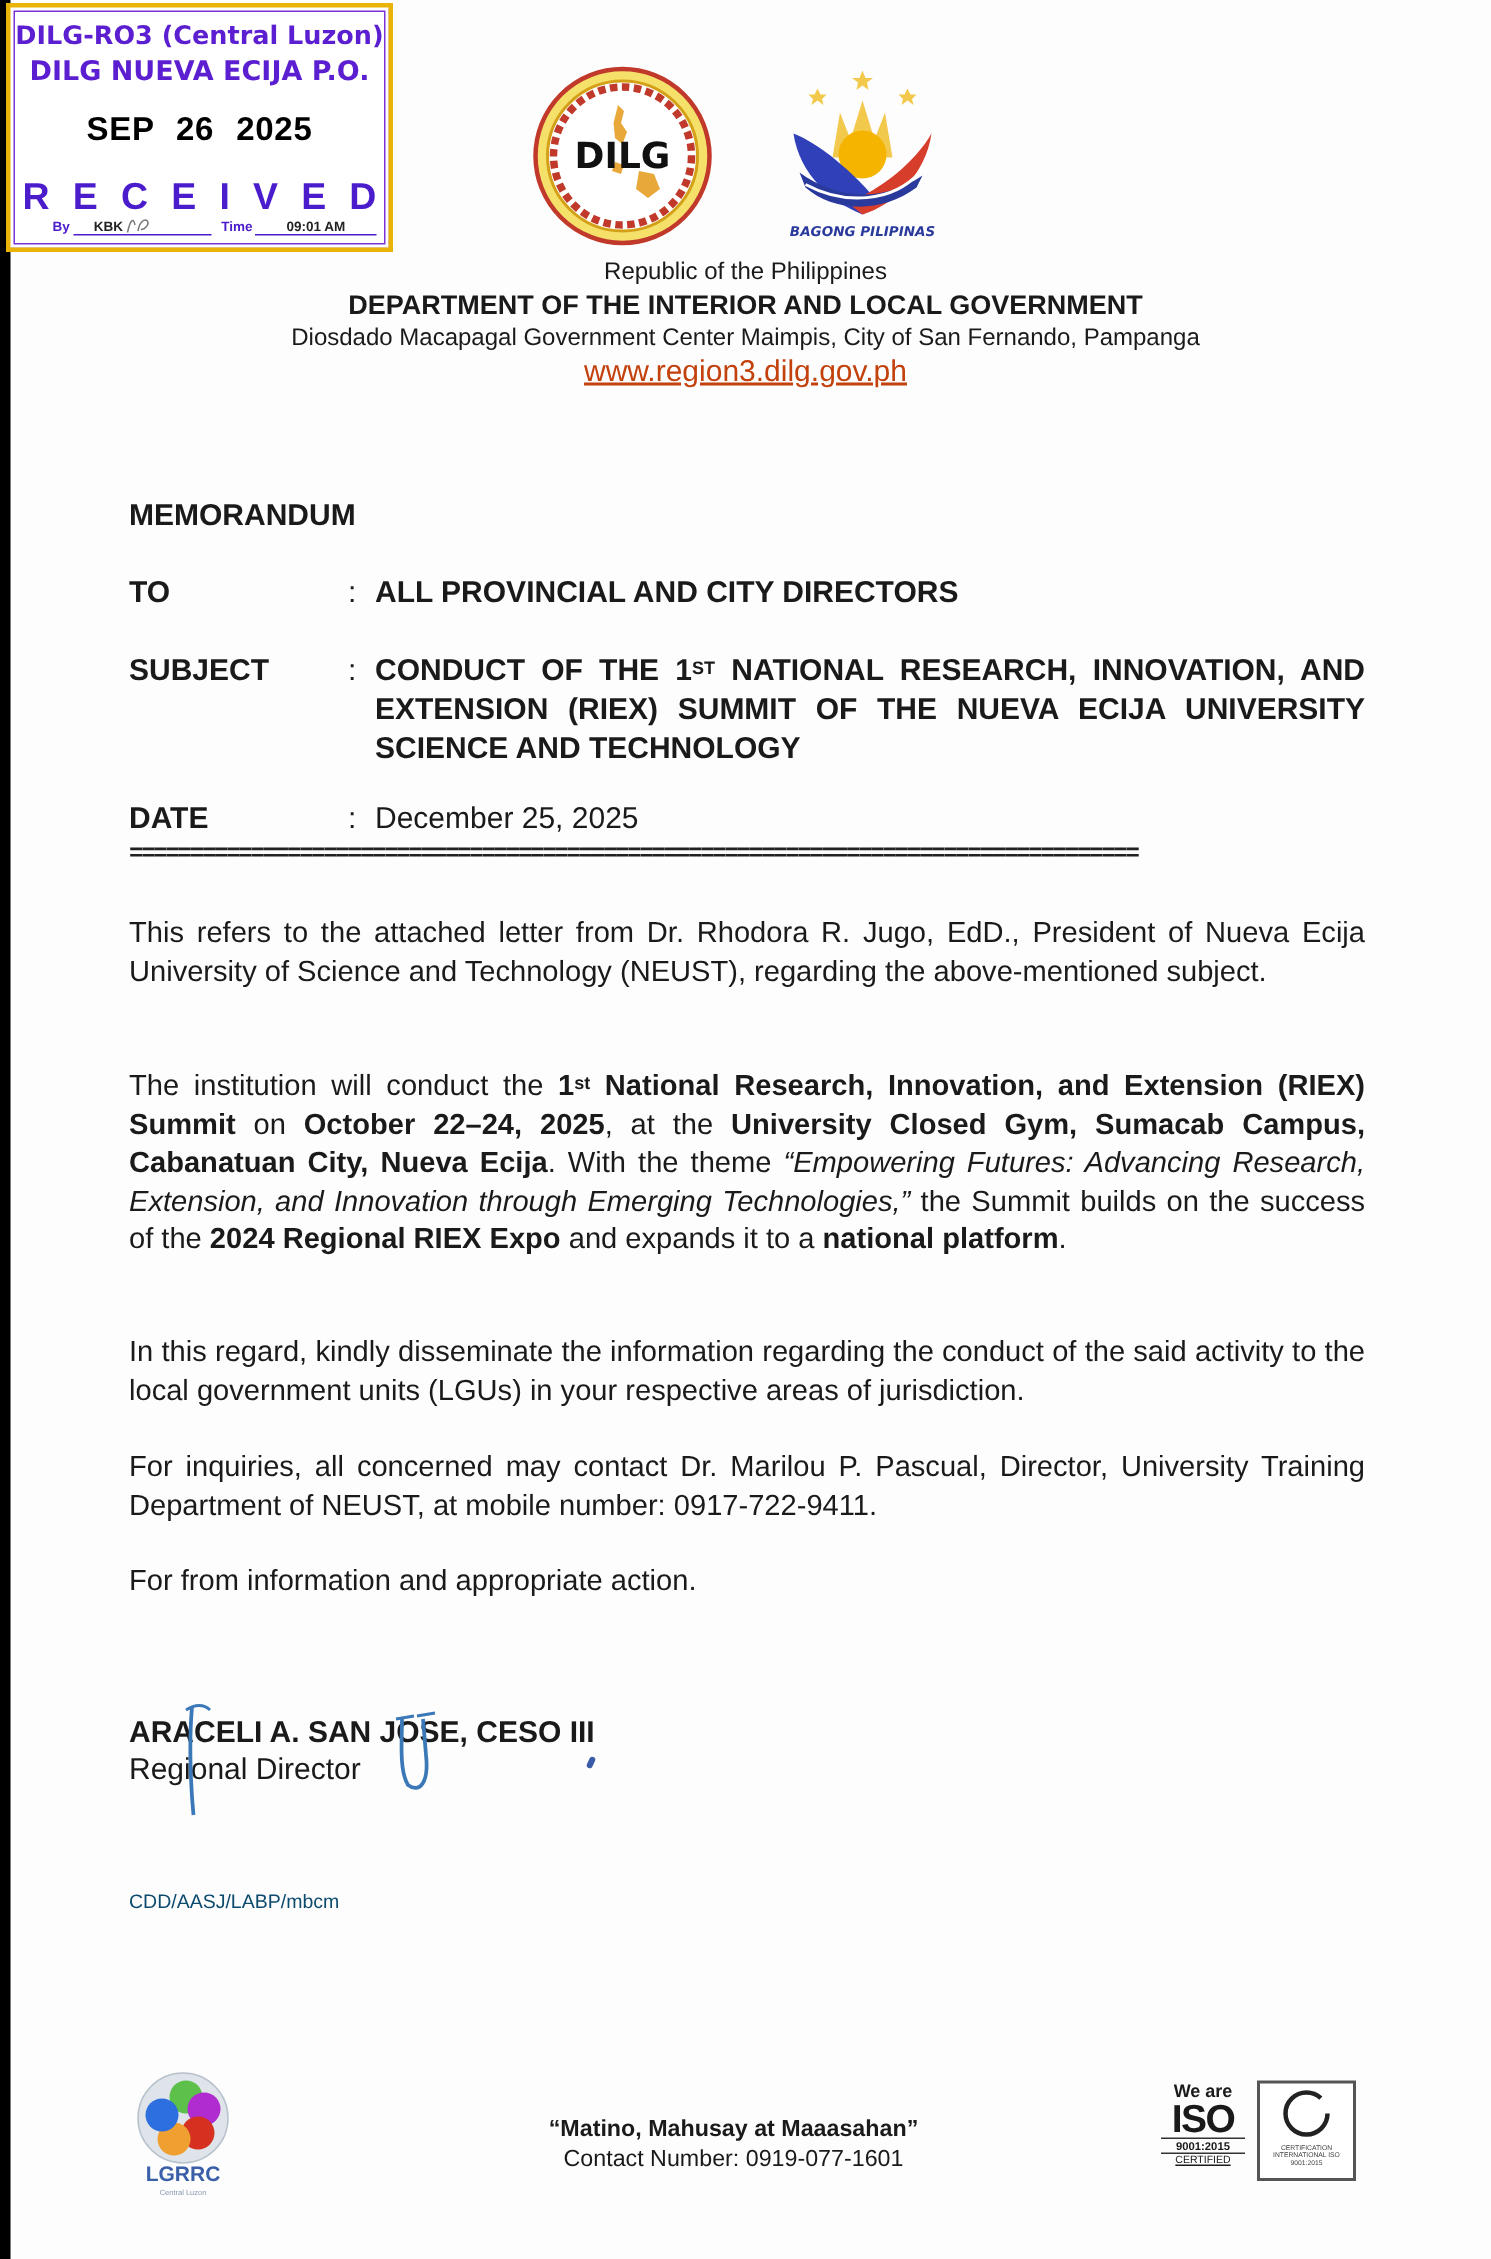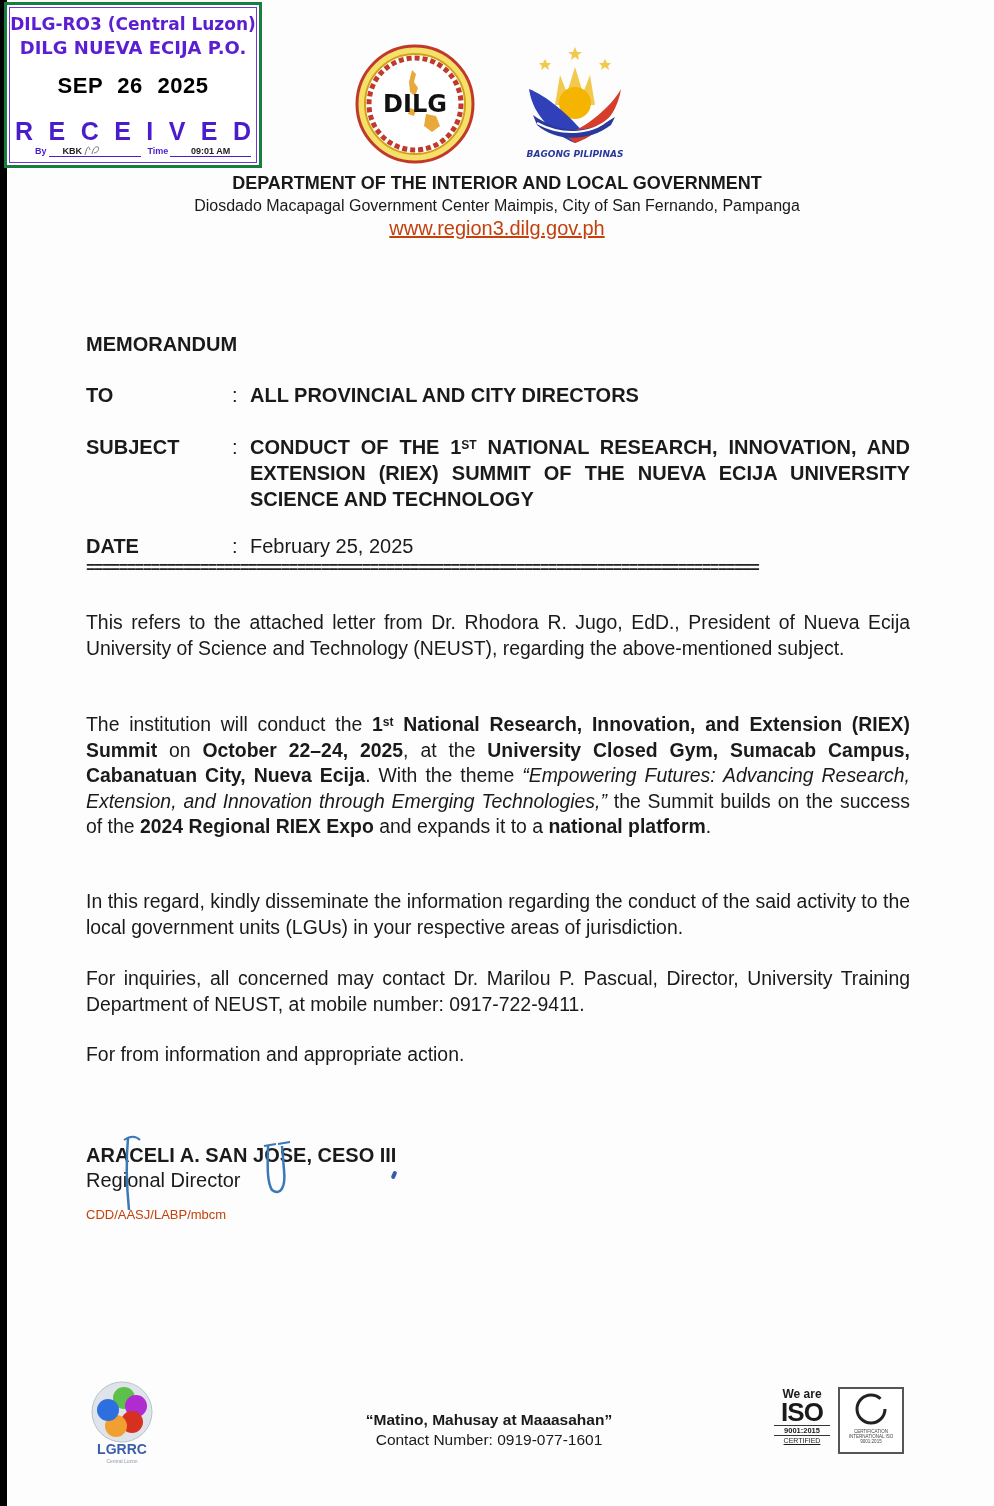--- a/index.html
+++ b/index.html
@@ -1,21 +1,21 @@
 <!DOCTYPE html>
 <html><head>
 <meta charset="utf-8">
 <style>
   html, body { margin:0; padding:0; }
   body { width:994px; height:1506px; position:relative; background:#fdfdfd; overflow:hidden;
          font-family:"Liberation Sans", sans-serif; color:#1a1a1a; }
   .left-bar { position:absolute; left:0; top:0; width:7px; height:1506px; background:#000; }
 
   
-  .stamp { position:absolute; left:4px; top:2px; width:252px; height:160px; border:3px solid #15803d;
+  .stamp { position:absolute; left:4px; top:2px; width:252px; height:160px; border:3px solid #eab308;
            box-shadow: inset 0 0 0 2px #fff, inset 0 0 0 3px #7a33d6; background:#fff; color:#5b1ed0; }
   .stamp-line1 { position:absolute; left:0; right:0; top:9px; text-align:center; font-family:"DejaVu Sans", sans-serif; font-weight:bold; font-size:17px; letter-spacing:0; }
   .stamp-line2 { position:absolute; left:0; right:0; top:32px; text-align:center; font-family:"DejaVu Sans", sans-serif; font-weight:bold; font-size:18px; }
   .stamp-date { position:absolute; left:0; right:0; top:68px; text-align:center; font-weight:bold; font-size:22px; letter-spacing:0.5px; color:#000000; word-spacing:8px; }
   .stamp-received { position:absolute; left:8px; right:8px; top:112px; display:flex; justify-content:space-between; font-weight:bold; font-size:25px; color:#4a1ccc; }
   .stamp-footer { position:absolute; left:28px; right:8px; top:140px; font-size:9px; color:#4a1ccc; display:flex; align-items:center; }
   .stamp-footer .lbl { font-weight:bold; font-size:9px; }
   .stamp-footer .line { border-bottom:1px solid #4a1ccc; height:11px; display:inline-flex; align-items:flex-end; font-size:9px; font-weight:bold; color:#222; }
   .by-line { width:90px; margin-left:2px; margin-right:6px; padding-left:14px; }
   .time-line { width:92px; margin-left:2px; justify-content:center; color:#222; font-size:10px; }
@@ -55,21 +55,21 @@
   .p3 { top:889px; }
   .p4 { top:966px; }
   .p5 { top:1042px; }
   .para b { font-weight:bold; }
   .para i { font-style:italic; }
 
   
   .sig-name { position:absolute; left:86px; top:1144px; font-size:20px; font-weight:bold; }
   .sig-title { position:absolute; left:86px; top:1169px; font-size:20px; }
   .signature { position:absolute; left:110px; top:1100px; width:320px; height:120px; }
-  .ref-code { position:absolute; left:86px; top:1207px; font-size:13px; color:#c2410c; }
+  .ref-code { position:absolute; left:86px; top:1260px; font-size:13px; color:#0c4a6e; }
   .ink-mark { position:absolute; left:392px; top:1171px; width:4px; height:8px; background:#3a5ba8; transform:rotate(25deg); border-radius:2px; }
 
   
   .lgrrc-logo { position:absolute; left:88px; top:1380px; width:68px; height:86px; }
   .footer-center { position:absolute; left:0; right:16px; top:1410px; text-align:center; }
   .footer-motto { font-size:15.5px; font-weight:bold; line-height:20px; }
   .footer-contact { font-size:15.5px; line-height:20px; }
   .iso-badge { position:absolute; left:774px; top:1388px; width:56px; height:64px; text-align:center; }
   .iso-we { font-size:12px; font-weight:bold; line-height:12px; }
   .iso-big { font-size:26px; font-weight:bold; line-height:24px; letter-spacing:-1px; }
@@ -127,20 +127,21 @@
   <path d="M40 60 L45 30 L52 48 L60 22 L68 48 L75 30 L80 60 Z" fill="#f2c94c"></path>
   <circle cx="60" cy="58" r="16" fill="#f4b400"></circle>
   <path d="M14 44 C30 50,55 70,72 92 L60 98 C40 90,18 72,14 44 Z" fill="#3040b8"></path>
   <path d="M106 44 C102 72,80 92,60 98 L50 90 C72 82,96 62,106 44 Z" fill="#d63d2a"></path>
   <path d="M18 70 C40 86,70 92,100 72 L96 80 C72 98,40 96,22 80 Z" fill="#2a3a9c"></path>
   <path d="M22 78 C48 92,80 90,98 70" stroke="#fff" stroke-width="2" fill="none"></path>
   <text x="60" y="112" text-anchor="middle" font-family="DejaVu Sans, sans-serif" font-style="italic" font-weight="bold" font-size="9" fill="#2a3a9c">BAGONG PILIPINAS</text>
 </svg>
 
 <div class="letterhead">
+  <div class="lh-republic">Republic of the Philippines</div>
   <div class="lh-dept">DEPARTMENT OF THE INTERIOR AND LOCAL GOVERNMENT</div>
   <div class="lh-address">Diosdado Macapagal Government Center Maimpis, City of San Fernando, Pampanga</div>
   <div class="lh-url">www.region3.dilg.gov.ph</div>
 </div>
 
 <div class="memo-title">MEMORANDUM</div>
 
 <div class="field f-to">
   <span class="label">TO</span>
   <span class="colon">:</span>
@@ -149,21 +150,21 @@
 
 <div class="field f-subject">
   <span class="label">SUBJECT</span>
   <span class="colon">:</span>
   <span class="value"><span>CONDUCT OF THE 1</span><span class="sup">ST</span><span> NATIONAL RESEARCH, INNOVATION, AND EXTENSION (RIEX) SUMMIT OF THE NUEVA ECIJA UNIVERSITY SCIENCE AND TECHNOLOGY</span></span>
 </div>
 
 <div class="field f-date">
   <span class="label">DATE</span>
   <span class="colon">:</span>
-  <span class="value">February 25, 2025</span>
+  <span class="value">December 25, 2025</span>
 </div>
 
 <div class="divider">===================================================================================</div>
 
 <div class="para p1">This refers to the attached letter from Dr. Rhodora R. Jugo, EdD., President of Nueva Ecija University of Science and Technology (NEUST), regarding the above-mentioned subject.</div>
 
 <div class="para p2"><span>The institution will conduct the </span><b>1</b><b class="sup">st</b><b> National Research, Innovation, and Extension (RIEX) Summit</b><span> on </span><b>October 22–24, 2025</b><span>, at the </span><b>University Closed Gym, Sumacab Campus, Cabanatuan City, Nueva Ecija</b><span>. With the theme </span><i>“Empowering Futures: Advancing Research, Extension, and Innovation through Emerging Technologies,”</i><span> the Summit builds on the success of the </span><b>2024 Regional RIEX Expo</b><span> and expands it to a </span><b>national platform</b><span>.</span></div>
 
 <div class="para p3">In this regard, kindly disseminate the information regarding the conduct of the said activity to the local government units (LGUs) in your respective areas of jurisdiction.</div>
 <div class="para p4">For inquiries, all concerned may contact Dr. Marilou P. Pascual, Director, University Training Department of NEUST, at mobile number: 0917-722-9411.</div>

